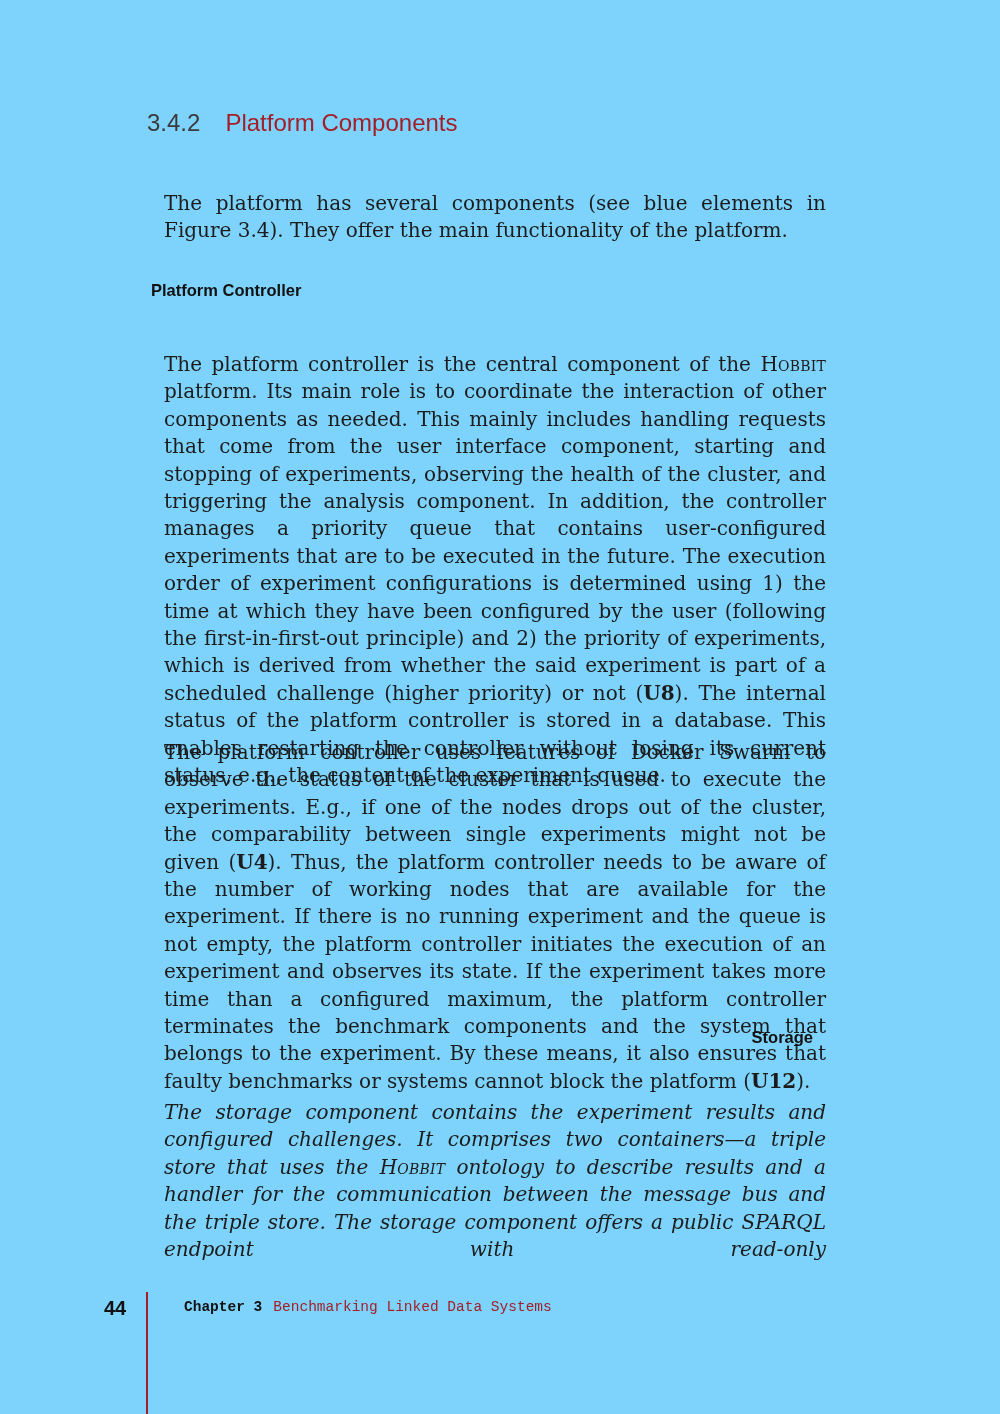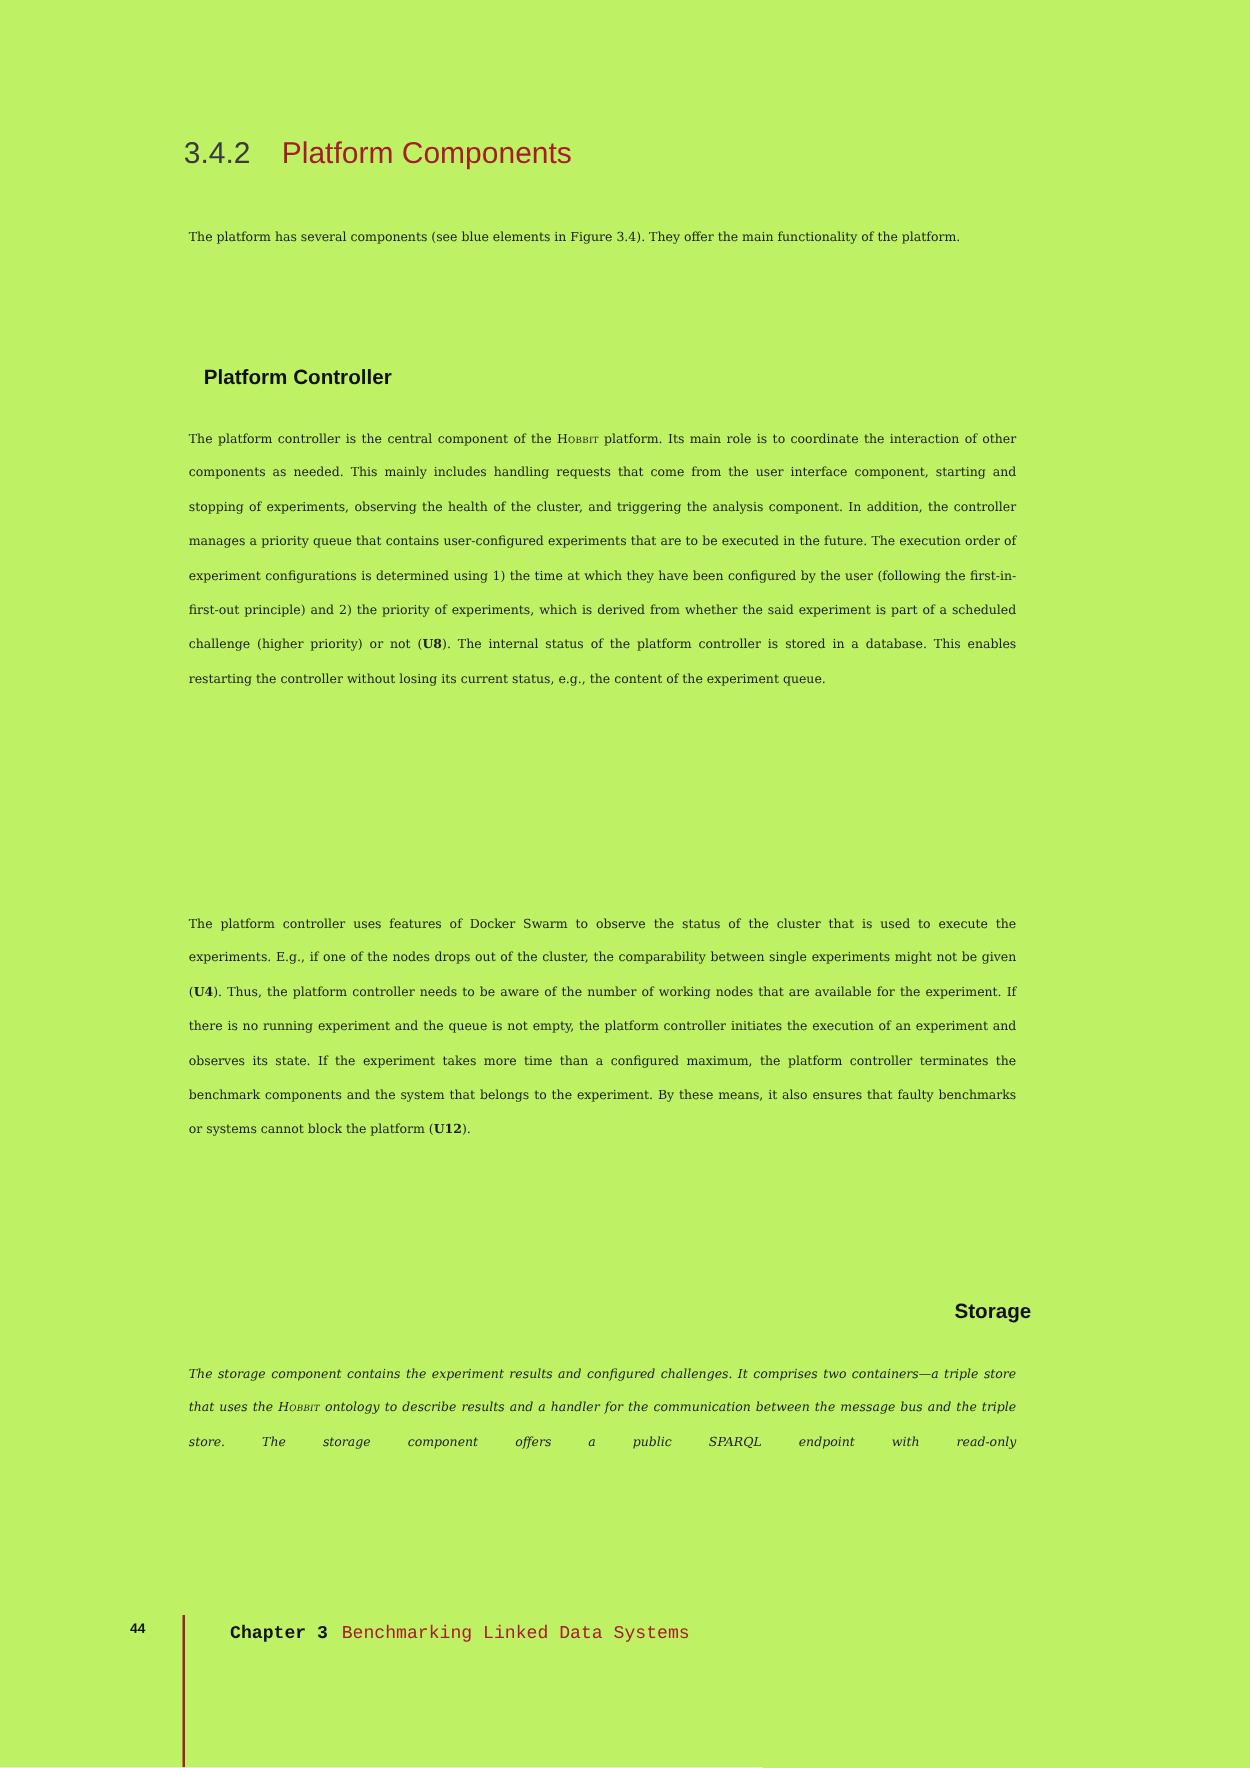--- a/index.html
+++ b/index.html
@@ -1,56 +1,56 @@
 <!DOCTYPE html>
 <html style="--accent: #a41e28;"><head>
 <meta charset="utf-8">
 <style>
   html, body { margin: 0; padding: 0; background: #ffffff; }
   .page {
     position: relative;
     width: 1000px;
     height: 1414px;
-    background: #bef264;
+    background: #7dd3fc;
     overflow: hidden;
     font-family: "DejaVu Serif", serif;
     color: #1c1c1c;
   }
   .abs { position: absolute; }
   .section-heading {
     left: 147px; top: 109px; width: 700px;
     font-family: "Liberation Sans", sans-serif;
     font-size: 24px; font-weight: 400; margin: 0;
     white-space: nowrap;
   }
   .sec-num { color: #3a3a3a; margin-right: 25px; }
   .sec-title { color: var(--accent, #a41e28); }
   .body-par {
     left: 147px; width: 662px;
-    font-size: 10px; line-height: 27.4px;
+    font-size: 20px; line-height: 27.4px;
     text-align: justify;
-    margin: 4px;
+    margin: 17px;
   }
   .par-intro { top: 173px; }
   .par-c1 { top: 334px; }
   .par-c2 { top: 722px; }
   .par-storage { top: 1082px; text-align-last: justify; font-style: italic; }
   .subheading {
-    left: 147px; width: 662px; margin: 16px;
+    left: 147px; width: 662px; margin: 4px;
     font-family: "Liberation Sans", sans-serif;
     font-size: 16.5px; font-weight: 700; color: #111111;
   }
   .sub-pc { top: 277px; }
   .sub-storage { top: 1024px; text-align: right; }
   .b { font-weight: 700; }
   .sc { font-variant: small-caps; letter-spacing: 0.2px; }
   .page-number {
     left: 104px; top: 1297px; width: 30px;
     font-family: "Liberation Sans", sans-serif;
-    font-size: 11px; font-weight: 700; color: #111111;
+    font-size: 20px; font-weight: 700; color: #111111;
   }
   .footer-rule {
     left: 146px; top: 1292px;
     width: 2px; height: 122px;
     background: var(--accent, #a41e28);
   }
   .footer-chapter {
     left: 184px; top: 1299px;
     font-family: Liberation Mono, monospace;
     font-size: 14.5px; white-space: nowrap;

